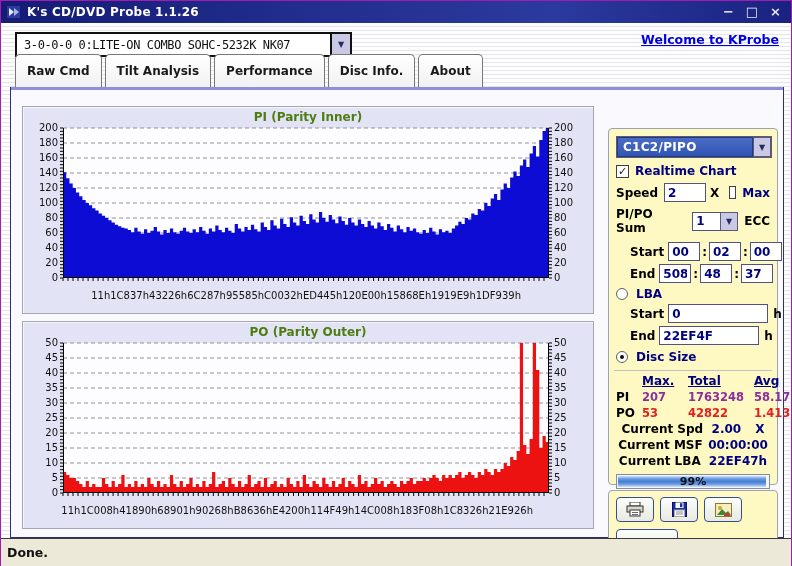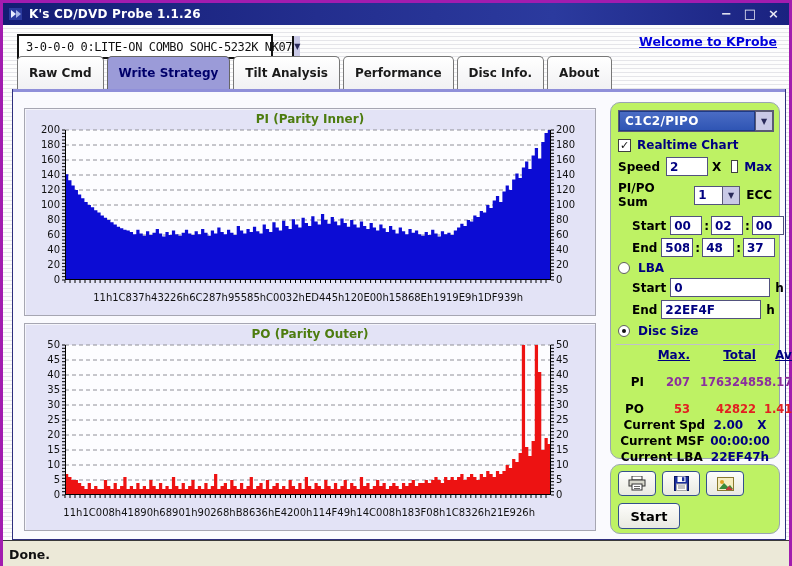--- a/index.html
+++ b/index.html
@@ -1,35 +1,35 @@
 <!DOCTYPE html>
 <html><head>
 <meta charset="utf-8">
 <style>
   * { margin:0; padding:0; box-sizing:border-box; }
   html,body { width:792px; height:566px; overflow:hidden; }
   body { font-family:"DejaVu Sans", sans-serif; }
 
-  .window { position:relative; width:792px; height:566px; background:#fff; border:3px solid #a21caf;text-decoration:underline; }
+  .window { position:relative; width:792px; height:566px; background:#fff; border:1px solid #a21caf;text-decoration:underline; }
 
   
   .titlebar { position:absolute; left:0; top:0; width:100%; height:22px;
     background:linear-gradient(90deg,#141c74 0%,#232e8e 40%,#2b3a9e 70%,#1a2280 100%);
     display:flex; align-items:center; padding:0 6px; }
   .titlebar .app-icon { width:14px; height:14px; margin-right:6px; }
   .titlebar .title { color:#fff; font-size:12px; font-weight:700; letter-spacing:.2px; flex:1; }
   .winbtns { display:flex; gap:12px; padding-right:4px; }
   .winbtn { color:#e8e8f4; font-size:13px; font-weight:700; line-height:14px; cursor:default; }
 
   
   .wallpaper { position:absolute; left:0; top:22px; width:100%; height:515px;
     background:repeating-linear-gradient(180deg,#fdfdfd 0 3px,#e5e5e9 3px 4px); }
 
   
-  .device-combo { position:absolute; left:14px; top:31px; width:256px; height:25px;
+  .device-combo { position:absolute; left:14px; top:31px; width:337px; height:25px;
     background:#fff; border:2px solid #111; display:flex; }
   .device-combo .val { flex:1; font-family:"DejaVu Sans Mono", monospace; font-size:12px;
     color:#101010; display:flex; align-items:center; padding-left:7px; letter-spacing:-0.4px; white-space:nowrap; }
   .device-combo .arrow { width:20px; background:#c9c9e6; border-left:2px solid #111;
     display:flex; align-items:center; justify-content:center; font-size:8px; color:#2a2a5a; }
 
   .welcome-link { position:absolute; right:12px; top:31px; font-size:12.5px; font-weight:700;
     color:#0000dd; text-decoration:underline; }
 
   
@@ -56,21 +56,21 @@
   .ylabels div { font-size:10px; color:#111; height:10px; line-height:10px; }
   .yl-left div { text-align:right; padding-right:5px; }
   .yl-right div { text-align:left; padding-left:5px; }
   .plot-svg { width:486px; height:150px; overflow:visible; background:#fdfdff; }
   .xlabels { display:flex; justify-content:flex-end; margin-top:7px; }
   .xlabels span { font-size:10px; color:#111; white-space:nowrap; }
   .chart-panel.pi .xlabels { width:474px; margin-left:24px; }
   .chart-panel.po .xlabels { width:490px; margin-left:20px; }
 
   
-  .groupbox { position:absolute; background:#bef264; border:1px solid #9aa4b4; border-radius:10px; }
+  .groupbox { position:absolute; background:#fef9c3; border:1px solid #9aa4b4; border-radius:4px;margin-top:28px; }
   .gb-main { left:597px; top:13px; width:170px; height:357px; padding:7px 7px 0 7px; }
   .gb-actions { left:597px; top:375px; width:170px; height:70px; padding:6px 7px; }
 
   .row { display:flex; align-items:center; }
   .lbl { font-size:12px; font-weight:700; color:#000; }
   .nvy { font-size:12px; font-weight:700; color:#000080; }
 
   .mode-combo { display:flex; height:22px; width:156px; border:1px solid #5a5a74; margin-bottom:6px; }
   .mode-combo .val { flex:1; background:linear-gradient(180deg,#4a6cc4,#2f55b4);
     border:1px solid #1e3a86; color:#fff; font-size:12px; font-weight:700;
@@ -97,21 +97,21 @@
 
   .msf-row { margin:3px 0 3px 14px; }
   .msf-row .l { width:36px; text-align:right; margin-right:4px; }
   .msf-row .ti { width:32px; text-align:left; }
   .lba-row { margin:3px 0 3px 14px; }
   .lba-row .l { width:36px; text-align:right; margin-right:4px; }
   .lba-row .ti { width:100px; margin-right:5px; }
 
   .divider { border-top:1px solid #c0c0cc; margin:6px -2px 3px -2px; }
 
-  .stats { display:grid; grid-template-columns:26px 46px 66px 1fr; row-gap:13px; margin-top:2px;text-align:right; }
+  .stats { display:grid; grid-template-columns:26px 46px 66px 1fr; row-gap:2px; margin-top:2px; }
   .stats .h { font-size:12px; font-weight:700; color:#000080; text-decoration:underline; }
   .stats .v { font-size:11.5px; font-weight:700; }
   .stats .pi-c { color:#8b2f9e; }
   .stats .po-c { color:#e22020; }
 
   .cur-row { display:flex; margin-top:2px;justify-content:center; }
   .cur-row .l { width:90px; font-size:12px; font-weight:700; color:#000; }
   .cur-row .v { font-size:12px; font-weight:700; color:#000080; }
 
   .progress { margin-top:6px; height:15px; border:1px solid #8a8a9a; background:#f4f6fa; position:relative; }
@@ -159,21 +159,20 @@
 
   <div class="device-combo">
     <span class="val">3-0-0-0 0:LITE-ON COMBO SOHC-5232K NK07</span>
     <span class="arrow">▼</span>
   </div>
 
   <a class="welcome-link" href="#">Welcome to KProbe</a>
 
   <div class="tabs">
     <div class="tab">Raw Cmd</div>
-    <div class="tab active">Write Strategy</div>
     <div class="tab">Tilt Analysis</div>
     <div class="tab">Performance</div>
     <div class="tab">Disc Info.</div>
     <div class="tab">About</div>
   </div>
 
   <div class="content">
     <div class="topstrip"></div>
 
     <div class="chart-panel pi">

